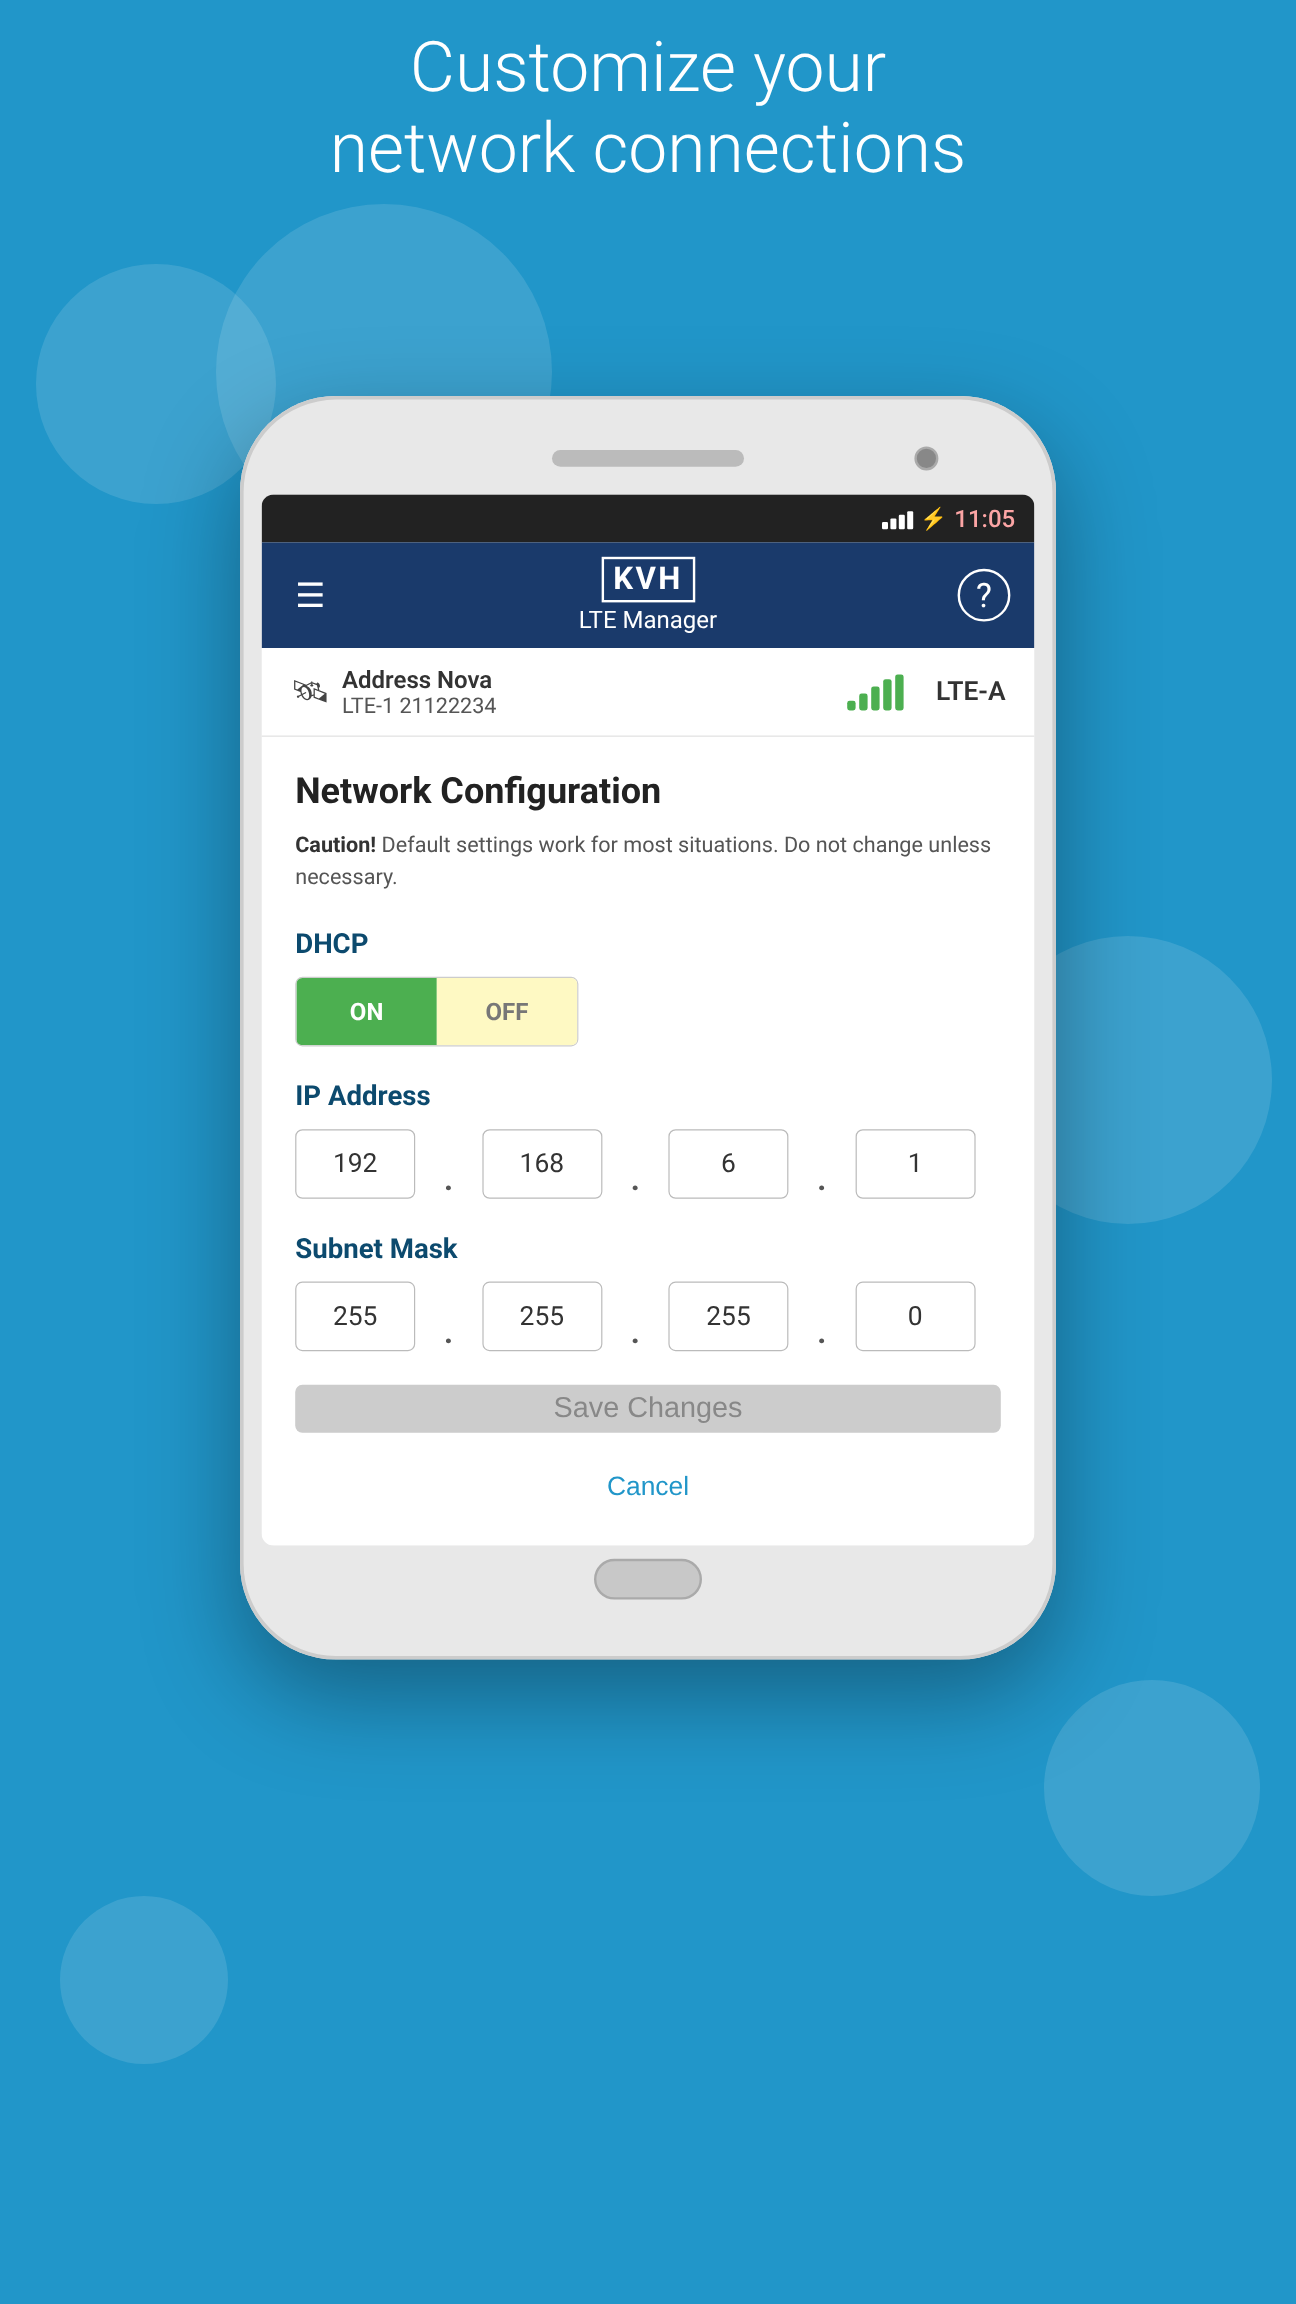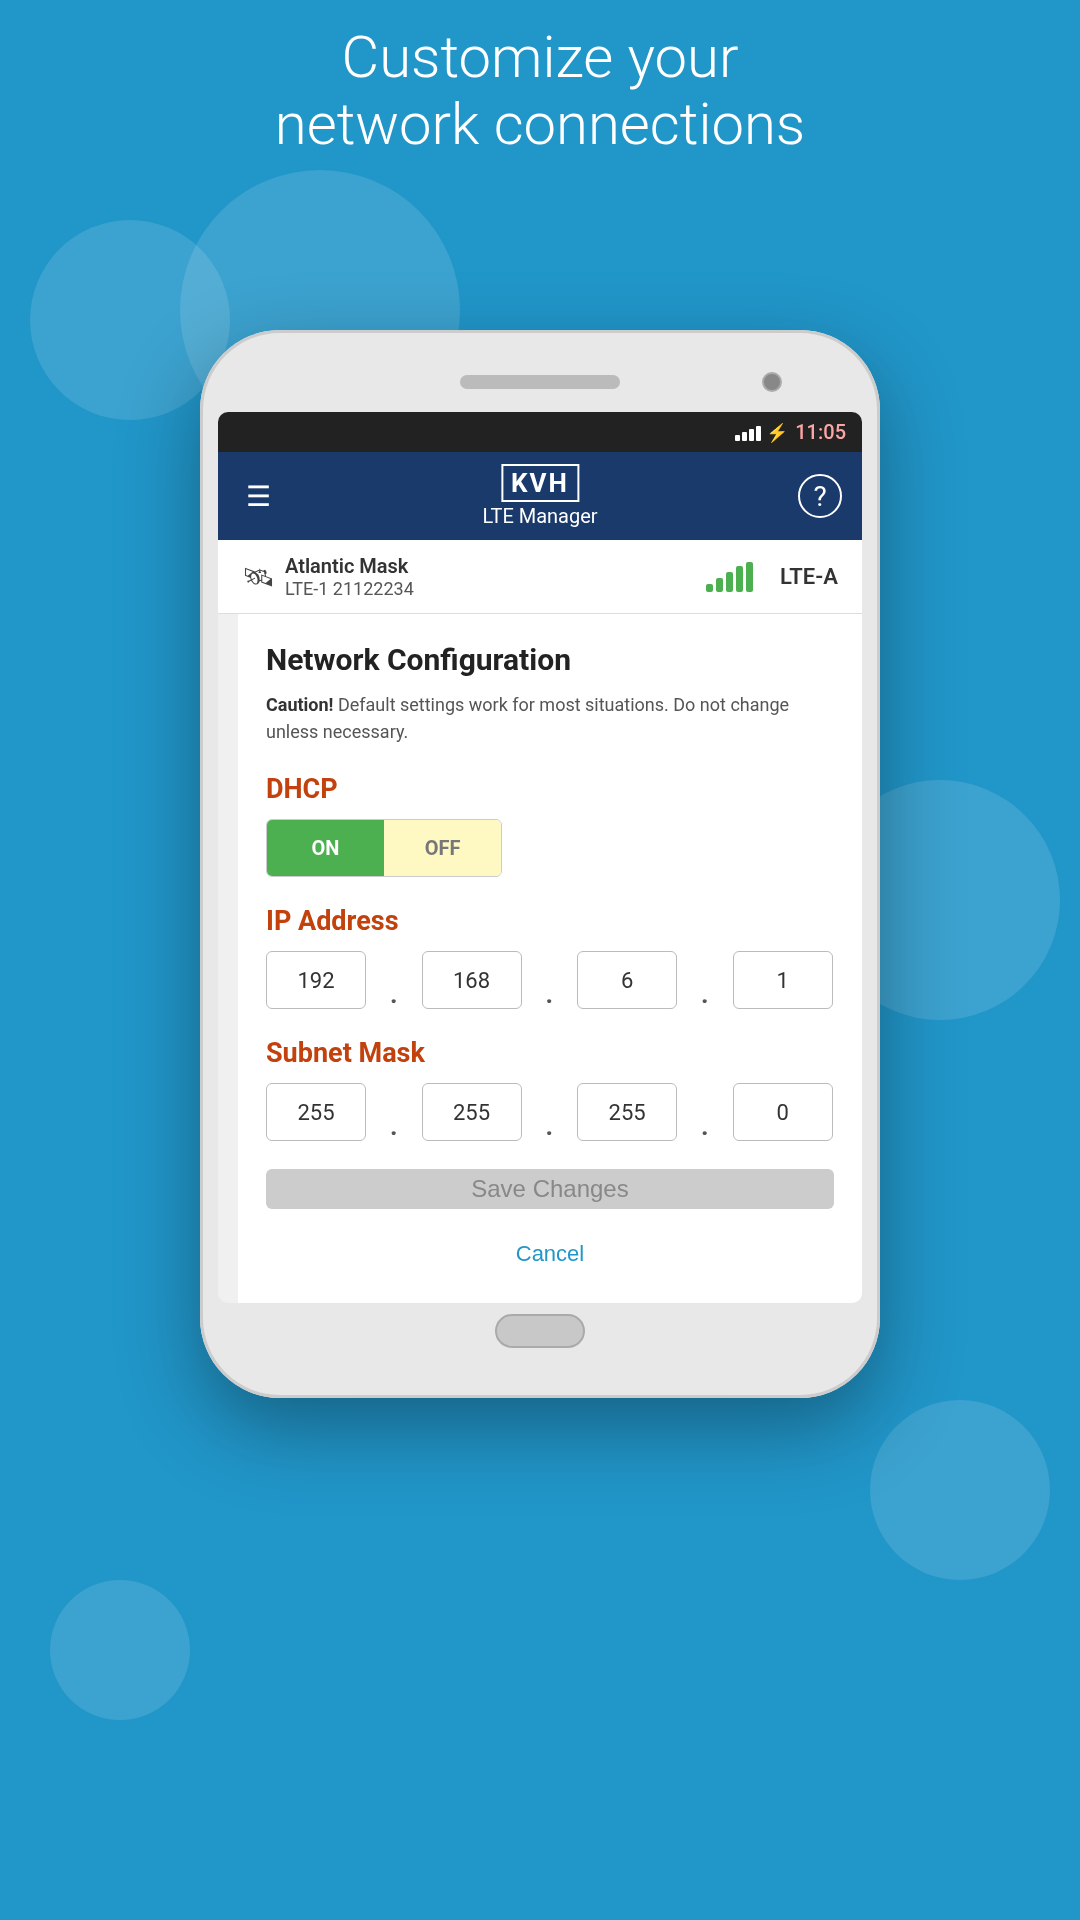--- a/index.html
+++ b/index.html
@@ -219,21 +219,20 @@
     .lte-label {
       color: #333;
       font-size: 22px;
       font-weight: 600;
     }
 
     
     .content {
       background: white;
       padding: 28px 28px 20px 28px;
-      margin-left: 20px;
     }
 
     .section-title {
       font-size: 30px;
       font-weight: 700;
       color: #222;
       margin-bottom: 14px;
     }
     .caution-text {
       font-size: 18px;
@@ -241,23 +240,23 @@
       margin-bottom: 28px;
       line-height: 1.5;
     }
     .caution-bold {
       font-weight: 700;
       color: #333;
     }
 
     
     .field-label {
-      font-size: 27px;
-      font-weight: 700;
-      color: #c2410c;
+      font-size: 23px;
+      font-weight: 700;
+      color: #0c4a6e;
       margin-bottom: 14px;
     }
     .toggle-group {
       display: flex;
       margin-bottom: 28px;
       border: 1px solid #ccc;
       border-radius: 6px;
       overflow: hidden;
       width: 236px;
     }
@@ -388,21 +387,21 @@
           <div class="kvh-logo">KVH</div>
           <div class="app-bar-title">LTE Manager</div>
         </div>
         <div class="help-icon-btn">?</div>
       </div>
 
       <div class="connection-bar">
         <div class="connection-left">
           <span class="satellite-icon">🛰</span>
           <div>
-            <div class="connection-name">Atlantic Mask</div>
+            <div class="connection-name">Address Nova</div>
             <div class="connection-id">LTE-1 21122234</div>
           </div>
         </div>
         <div class="connection-right">
           <div class="lte-signal">
             <div class="lte-bar" style="height:8px;"></div>
             <div class="lte-bar" style="height:14px;"></div>
             <div class="lte-bar" style="height:20px;"></div>
             <div class="lte-bar" style="height:26px;"></div>
             <div class="lte-bar" style="height:30px;"></div>

